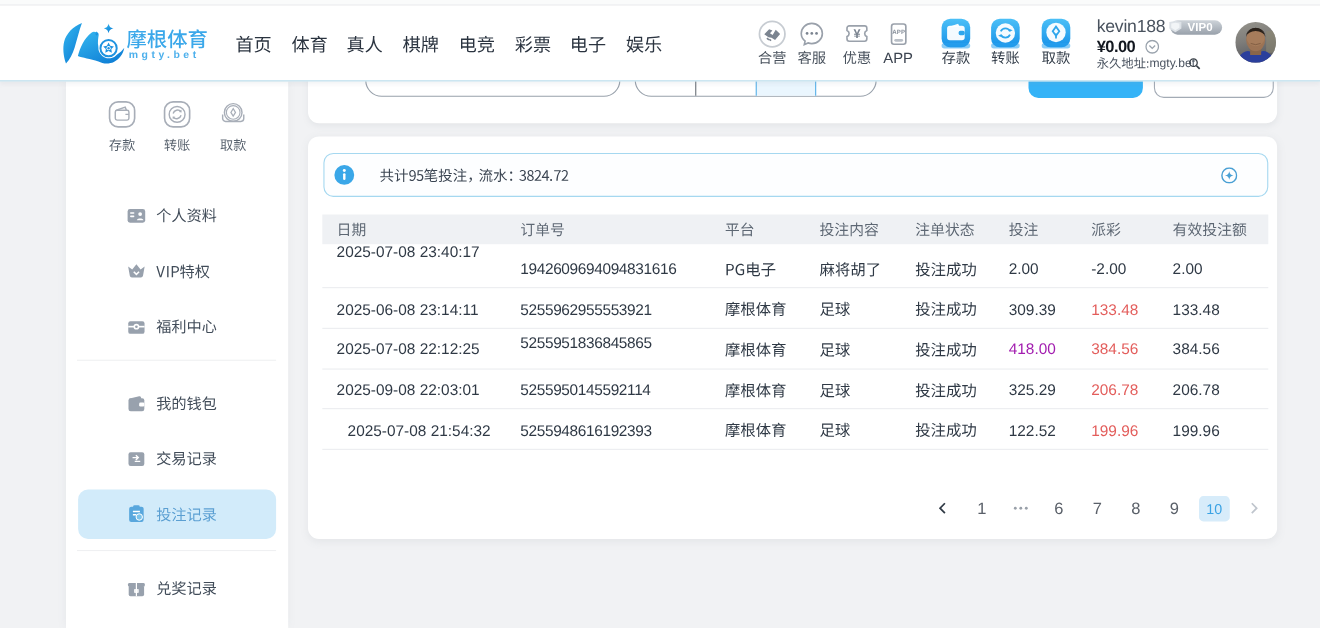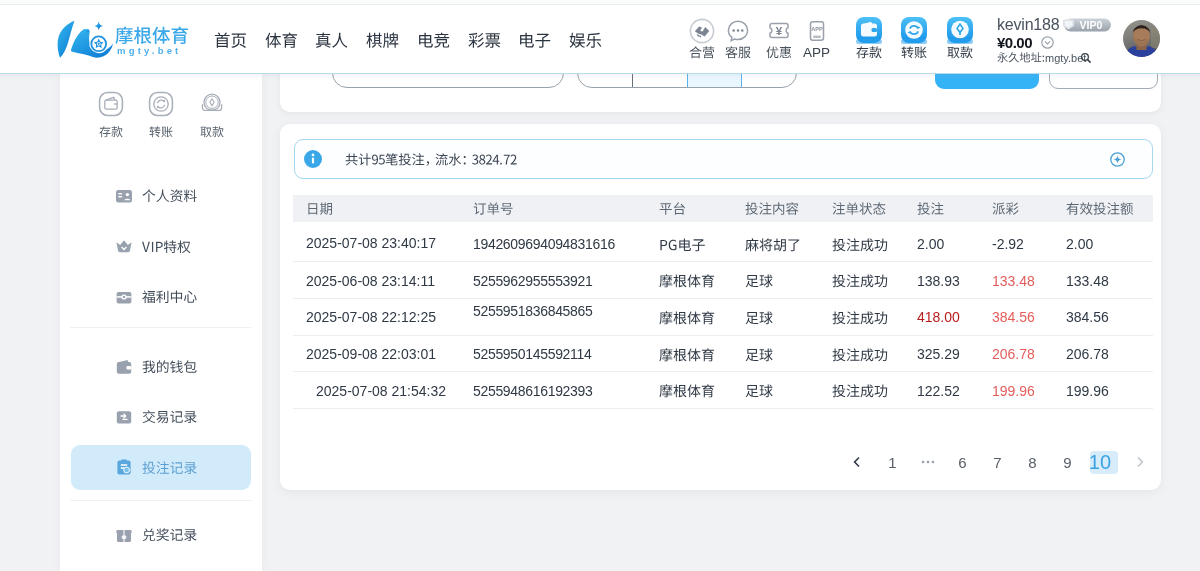--- a/index.html
+++ b/index.html
@@ -241,21 +241,21 @@
     </svg></div>
 <div style="position:absolute;left:1066px;top:200.9px;width:67.5px;height:18.2px;line-height:0;"><svg width="67.5" height="18.2" viewBox="0 0 67.5 18.2">
       <g fill="#5d6773" transform="translate(0 12.69) scale(0.0135 -0.0135)">
         <path transform="translate(0.0 0)" d="M391 840C379 797 365 753 347 710H63V640H316C252 508 160 386 40 304C54 290 78 263 88 246C151 291 207 345 255 406V-79H329V119H748V15C748 0 743 -6 726 -6C707 -7 646 -8 580 -5C590 -26 601 -57 605 -77C691 -77 746 -77 779 -66C812 -53 822 -30 822 14V524H336C359 562 379 600 397 640H939V710H427C442 747 455 785 467 822ZM329 289H748V184H329ZM329 353V456H748V353Z"></path>
         <path transform="translate(1000.0 0)" d="M169 600C137 523 87 441 35 384C50 374 77 350 88 339C140 399 197 494 234 581ZM334 573C379 519 426 445 445 396L505 431C485 479 436 551 390 603ZM201 816C230 779 259 729 273 694H58V626H513V694H286L341 719C327 753 295 804 263 841ZM138 360C178 321 220 276 259 230C203 133 129 55 38 -1C54 -13 81 -41 91 -55C176 3 248 79 306 173C349 118 386 65 408 23L468 70C441 118 395 179 344 240C372 296 396 358 415 424L344 437C331 387 314 341 294 297C261 333 226 369 194 400ZM657 588H824C804 454 774 340 726 246C685 328 654 420 633 518ZM645 841C616 663 566 492 484 383C500 370 525 341 535 326C555 354 573 385 590 419C615 330 646 248 684 176C625 89 546 22 440 -27C456 -40 482 -69 492 -83C588 -33 664 30 723 109C775 30 838 -35 914 -79C926 -60 950 -33 967 -19C886 23 820 90 766 174C831 284 871 420 897 588H954V658H677C692 713 704 771 715 830Z"></path>
         <path transform="translate(2000.0 0)" d="M183 840V638H46V568H183V351C127 335 76 321 34 311L56 238L183 276V15C183 1 177 -3 163 -4C151 -4 107 -5 60 -3C70 -22 80 -53 83 -72C152 -72 193 -71 220 -59C246 -47 256 -27 256 15V298L360 329L350 398L256 371V568H381V638H256V840ZM473 804V694C473 622 456 540 343 478C357 467 384 438 393 423C517 493 544 601 544 692V734H719V574C719 497 734 469 804 469C818 469 873 469 889 469C909 469 931 470 944 474C941 491 939 520 937 539C924 536 902 534 887 534C873 534 823 534 810 534C794 534 791 544 791 572V804ZM787 328C751 252 696 188 631 136C566 189 514 254 478 328ZM376 398V328H418L404 323C444 233 500 156 569 93C487 42 393 7 296 -13C311 -30 328 -61 334 -82C439 -56 541 -15 629 44C709 -13 803 -56 911 -81C921 -61 942 -29 959 -12C858 8 769 43 693 92C779 164 848 259 889 380L840 401L826 398Z"></path>
         <path transform="translate(3000.0 0)" d="M94 774C159 743 242 695 284 662L327 724C284 755 200 800 136 828ZM42 497C105 467 187 420 227 388L269 451C227 482 144 526 83 553ZM71 -18 134 -69C194 24 263 150 316 255L262 305C204 191 125 59 71 -18ZM548 819C582 767 617 697 631 653L704 682C689 726 651 793 616 844ZM334 649V578H597V352H372V281H597V23H302V-49H962V23H675V281H902V352H675V578H938V649Z"></path>
         <path transform="translate(4000.0 0)" d="M693 493C689 183 676 46 458 -31C471 -43 489 -67 496 -84C732 2 754 161 759 493ZM738 84C804 36 888 -33 930 -77L972 -24C930 17 843 84 778 130ZM531 610V138H595V549H850V140H916V610H728C741 641 755 678 768 714H953V780H515V714H700C690 680 675 641 663 610ZM214 821C227 798 242 770 254 744H61V593H127V682H429V593H497V744H333C319 773 299 809 282 837ZM126 233V-73H194V-40H369V-71H439V233ZM194 21V172H369V21ZM149 416 224 376C168 337 104 305 39 284C50 270 64 236 70 217C146 246 221 287 288 341C351 305 412 268 450 241L501 293C462 319 402 354 339 387C388 436 430 492 459 555L418 582L403 579H250C262 598 272 618 281 637L213 649C184 582 126 502 40 444C54 434 75 412 84 397C135 433 177 476 210 520H364C342 483 312 450 278 419L197 461Z"></path>
       </g>
     </svg></div>
-<div style="position:absolute;left:306px;top:234px;width:170px;height:19px;font-size:14px;line-height:19px;color:#2f3945">2025-07-08 23:40:17</div>
+<div style="position:absolute;left:306px;top:220px;width:170px;height:19px;font-size:14px;line-height:19px;color:#2f3945">2025-07-08 23:40:17</div>
 <div style="position:absolute;left:473px;top:235.0px;width:180px;height:19px;font-size:14px;letter-spacing:-0.32px;line-height:19px;color:#2f3945">1942609694094831616</div>
 <div style="position:absolute;left:659px;top:236.6px;width:46.5px;height:18.9px;line-height:0;"><svg width="46.5" height="18.9" viewBox="0 0 46.5 18.9">
       <g fill="#2f3945" transform="translate(0 13.16) scale(0.014 -0.014)">
         <path transform="translate(0.0 0)" d="M101 0H193V292H314C475 292 584 363 584 518C584 678 474 733 310 733H101ZM193 367V658H298C427 658 492 625 492 518C492 413 431 367 302 367Z"></path>
         <path transform="translate(633.0 0)" d="M389 -13C487 -13 568 23 615 72V380H374V303H530V111C501 84 450 68 398 68C241 68 153 184 153 369C153 552 249 665 397 665C470 665 518 634 555 596L605 656C563 700 496 746 394 746C200 746 58 603 58 366C58 128 196 -13 389 -13Z"></path>
         <path transform="translate(1322.0 0)" d="M452 408V264H204V408ZM531 408H788V264H531ZM452 478H204V621H452ZM531 478V621H788V478ZM126 695V129H204V191H452V85C452 -32 485 -63 597 -63C622 -63 791 -63 818 -63C925 -63 949 -10 962 142C939 148 907 162 887 176C880 46 870 13 814 13C778 13 632 13 602 13C542 13 531 25 531 83V191H865V695H531V838H452V695Z"></path>
         <path transform="translate(2322.0 0)" d="M465 540V395H51V320H465V20C465 2 458 -3 438 -4C416 -5 342 -6 261 -2C273 -24 287 -58 293 -80C389 -80 454 -78 491 -66C530 -54 543 -31 543 19V320H953V395H543V501C657 560 786 650 873 734L816 777L799 772H151V698H716C645 640 548 579 465 540Z"></path>
       </g>
     </svg></div>
 <div style="position:absolute;left:745px;top:236.6px;width:56.0px;height:18.9px;line-height:0;"><svg width="56.0" height="18.9" viewBox="0 0 56.0 18.9">
@@ -268,21 +268,21 @@
     </svg></div>
 <div style="position:absolute;left:832px;top:236.6px;width:56.0px;height:18.9px;line-height:0;"><svg width="56.0" height="18.9" viewBox="0 0 56.0 18.9">
       <g fill="#2f3945" transform="translate(0 13.16) scale(0.014 -0.014)">
         <path transform="translate(0.0 0)" d="M183 840V638H46V568H183V351C127 335 76 321 34 311L56 238L183 276V15C183 1 177 -3 163 -4C151 -4 107 -5 60 -3C70 -22 80 -53 83 -72C152 -72 193 -71 220 -59C246 -47 256 -27 256 15V298L360 329L350 398L256 371V568H381V638H256V840ZM473 804V694C473 622 456 540 343 478C357 467 384 438 393 423C517 493 544 601 544 692V734H719V574C719 497 734 469 804 469C818 469 873 469 889 469C909 469 931 470 944 474C941 491 939 520 937 539C924 536 902 534 887 534C873 534 823 534 810 534C794 534 791 544 791 572V804ZM787 328C751 252 696 188 631 136C566 189 514 254 478 328ZM376 398V328H418L404 323C444 233 500 156 569 93C487 42 393 7 296 -13C311 -30 328 -61 334 -82C439 -56 541 -15 629 44C709 -13 803 -56 911 -81C921 -61 942 -29 959 -12C858 8 769 43 693 92C779 164 848 259 889 380L840 401L826 398Z"></path>
         <path transform="translate(1000.0 0)" d="M94 774C159 743 242 695 284 662L327 724C284 755 200 800 136 828ZM42 497C105 467 187 420 227 388L269 451C227 482 144 526 83 553ZM71 -18 134 -69C194 24 263 150 316 255L262 305C204 191 125 59 71 -18ZM548 819C582 767 617 697 631 653L704 682C689 726 651 793 616 844ZM334 649V578H597V352H372V281H597V23H302V-49H962V23H675V281H902V352H675V578H938V649Z"></path>
         <path transform="translate(2000.0 0)" d="M544 839C544 782 546 725 549 670H128V389C128 259 119 86 36 -37C54 -46 86 -72 99 -87C191 45 206 247 206 388V395H389C385 223 380 159 367 144C359 135 350 133 335 133C318 133 275 133 229 138C241 119 249 89 250 68C299 65 345 65 371 67C398 70 415 77 431 96C452 123 457 208 462 433C462 443 463 465 463 465H206V597H554C566 435 590 287 628 172C562 96 485 34 396 -13C412 -28 439 -59 451 -75C528 -29 597 26 658 92C704 -11 764 -73 841 -73C918 -73 946 -23 959 148C939 155 911 172 894 189C888 56 876 4 847 4C796 4 751 61 714 159C788 255 847 369 890 500L815 519C783 418 740 327 686 247C660 344 641 463 630 597H951V670H626C623 725 622 781 622 839ZM671 790C735 757 812 706 850 670L897 722C858 756 779 805 716 836Z"></path>
         <path transform="translate(3000.0 0)" d="M38 182 56 105C163 134 307 175 443 214L434 285L273 242V650H419V722H51V650H199V222C138 206 82 192 38 182ZM597 824C597 751 596 680 594 611H426V539H591C576 295 521 93 307 -22C326 -36 351 -62 361 -81C590 47 649 273 665 539H865C851 183 834 47 805 16C794 3 784 0 763 0C741 0 685 1 623 6C637 -14 645 -46 647 -68C704 -71 762 -72 794 -69C828 -66 850 -58 872 -30C910 16 924 160 940 574C940 584 940 611 940 611H669C671 680 672 751 672 824Z"></path>
       </g>
     </svg></div>
 <div style="position:absolute;left:917px;top:235.0px;width:70px;height:19px;font-size:14px;line-height:19px;color:#2f3945">2.00</div>
-<div style="position:absolute;left:992px;top:235.0px;width:70px;height:19px;font-size:14px;line-height:19px;color:#2f3945">-2.92</div>
+<div style="position:absolute;left:992px;top:235.0px;width:70px;height:19px;font-size:14px;line-height:19px;color:#2f3945">-2.00</div>
 <div style="position:absolute;left:1066px;top:235.0px;width:80px;height:19px;font-size:14px;line-height:19px;color:#2f3945">2.00</div>
 <div style="position:absolute;left:306px;top:271.8px;width:170px;height:19px;font-size:14px;line-height:19px;color:#2f3945">2025-06-08 23:14:11</div>
 <div style="position:absolute;left:473px;top:271.8px;width:180px;height:19px;font-size:14px;letter-spacing:-0.32px;line-height:19px;color:#2f3945">5255962955553921</div>
 <div style="position:absolute;left:659px;top:273.4px;width:56.0px;height:18.9px;line-height:0;"><svg width="56.0" height="18.9" viewBox="0 0 56.0 18.9">
       <g fill="#2f3945" transform="translate(0 13.16) scale(0.014 -0.014)">
         <path transform="translate(0.0 0)" d="M810 388C689 363 455 347 265 342C271 330 278 309 279 295C362 296 452 300 539 306V244H249V192H539V125H196V71H539V-4C539 -18 534 -22 517 -24C500 -24 436 -24 372 -22C381 -40 391 -64 395 -81C482 -81 536 -81 569 -72C603 -63 613 -46 613 -5V71H953V125H613V192H907V244H613V311C705 319 791 330 858 345ZM368 683V618H221V566H352C313 514 253 464 198 438C210 428 228 409 237 395C282 420 330 463 368 510V382H426V511C460 485 501 453 518 437L557 479C537 494 457 543 426 560V566H565V618H426V683ZM728 683V618H591V566H708C670 516 612 468 558 443C571 433 588 414 597 401C642 425 690 467 728 514V391H787V517C826 470 877 424 920 398C930 412 948 432 962 442C910 468 850 517 810 566H939V618H787V683ZM478 831C488 810 499 785 507 761H106V448C106 303 100 105 30 -37C47 -45 77 -68 89 -83C165 70 176 295 176 448V700H951V761H591C581 788 566 821 552 848Z"></path>
         <path transform="translate(1000.0 0)" d="M203 840V647H50V577H196C164 440 100 281 35 197C48 179 67 146 75 124C122 190 168 298 203 411V-79H272V437C299 387 330 328 344 296L390 350C373 379 297 495 272 529V577H391V647H272V840ZM804 546V422H504V546ZM804 609H504V730H804ZM433 -80C452 -68 483 -57 690 0C688 15 686 45 687 65L504 22V356H603C655 155 752 2 913 -73C925 -52 948 -23 965 -8C881 25 814 81 763 153C818 185 885 229 935 271L885 324C846 288 782 240 729 207C704 252 684 302 668 356H877V796H430V44C430 5 415 -9 401 -16C412 -31 428 -63 433 -80Z"></path>
         <path transform="translate(2000.0 0)" d="M251 836C201 685 119 535 30 437C45 420 67 380 74 363C104 397 133 436 160 479V-78H232V605C266 673 296 745 321 816ZM416 175V106H581V-74H654V106H815V175H654V521C716 347 812 179 916 84C930 104 955 130 973 143C865 230 761 398 702 566H954V638H654V837H581V638H298V566H536C474 396 369 226 259 138C276 125 301 99 313 81C419 177 517 342 581 518V175Z"></path>
         <path transform="translate(3000.0 0)" d="M733 361V283H274V361ZM199 424V-81H274V93H733V5C733 -12 727 -18 706 -18C687 -20 612 -20 538 -17C548 -35 560 -62 564 -80C662 -80 724 -80 760 -70C796 -60 808 -40 808 4V424ZM274 227H733V148H274ZM431 826C447 800 464 768 479 740H62V673H327C276 626 225 588 206 576C180 558 159 547 140 544C148 523 161 484 165 467C198 480 249 482 760 512C790 485 816 461 835 441L896 486C844 535 747 614 671 673H941V740H568C551 772 526 815 506 847ZM599 647 692 570 286 551C337 585 390 628 439 673H640Z"></path>
       </g>
@@ -294,21 +294,21 @@
       </g>
     </svg></div>
 <div style="position:absolute;left:832px;top:273.4px;width:56.0px;height:18.9px;line-height:0;"><svg width="56.0" height="18.9" viewBox="0 0 56.0 18.9">
       <g fill="#2f3945" transform="translate(0 13.16) scale(0.014 -0.014)">
         <path transform="translate(0.0 0)" d="M183 840V638H46V568H183V351C127 335 76 321 34 311L56 238L183 276V15C183 1 177 -3 163 -4C151 -4 107 -5 60 -3C70 -22 80 -53 83 -72C152 -72 193 -71 220 -59C246 -47 256 -27 256 15V298L360 329L350 398L256 371V568H381V638H256V840ZM473 804V694C473 622 456 540 343 478C357 467 384 438 393 423C517 493 544 601 544 692V734H719V574C719 497 734 469 804 469C818 469 873 469 889 469C909 469 931 470 944 474C941 491 939 520 937 539C924 536 902 534 887 534C873 534 823 534 810 534C794 534 791 544 791 572V804ZM787 328C751 252 696 188 631 136C566 189 514 254 478 328ZM376 398V328H418L404 323C444 233 500 156 569 93C487 42 393 7 296 -13C311 -30 328 -61 334 -82C439 -56 541 -15 629 44C709 -13 803 -56 911 -81C921 -61 942 -29 959 -12C858 8 769 43 693 92C779 164 848 259 889 380L840 401L826 398Z"></path>
         <path transform="translate(1000.0 0)" d="M94 774C159 743 242 695 284 662L327 724C284 755 200 800 136 828ZM42 497C105 467 187 420 227 388L269 451C227 482 144 526 83 553ZM71 -18 134 -69C194 24 263 150 316 255L262 305C204 191 125 59 71 -18ZM548 819C582 767 617 697 631 653L704 682C689 726 651 793 616 844ZM334 649V578H597V352H372V281H597V23H302V-49H962V23H675V281H902V352H675V578H938V649Z"></path>
         <path transform="translate(2000.0 0)" d="M544 839C544 782 546 725 549 670H128V389C128 259 119 86 36 -37C54 -46 86 -72 99 -87C191 45 206 247 206 388V395H389C385 223 380 159 367 144C359 135 350 133 335 133C318 133 275 133 229 138C241 119 249 89 250 68C299 65 345 65 371 67C398 70 415 77 431 96C452 123 457 208 462 433C462 443 463 465 463 465H206V597H554C566 435 590 287 628 172C562 96 485 34 396 -13C412 -28 439 -59 451 -75C528 -29 597 26 658 92C704 -11 764 -73 841 -73C918 -73 946 -23 959 148C939 155 911 172 894 189C888 56 876 4 847 4C796 4 751 61 714 159C788 255 847 369 890 500L815 519C783 418 740 327 686 247C660 344 641 463 630 597H951V670H626C623 725 622 781 622 839ZM671 790C735 757 812 706 850 670L897 722C858 756 779 805 716 836Z"></path>
         <path transform="translate(3000.0 0)" d="M38 182 56 105C163 134 307 175 443 214L434 285L273 242V650H419V722H51V650H199V222C138 206 82 192 38 182ZM597 824C597 751 596 680 594 611H426V539H591C576 295 521 93 307 -22C326 -36 351 -62 361 -81C590 47 649 273 665 539H865C851 183 834 47 805 16C794 3 784 0 763 0C741 0 685 1 623 6C637 -14 645 -46 647 -68C704 -71 762 -72 794 -69C828 -66 850 -58 872 -30C910 16 924 160 940 574C940 584 940 611 940 611H669C671 680 672 751 672 824Z"></path>
       </g>
     </svg></div>
-<div style="position:absolute;left:917px;top:271.8px;width:70px;height:19px;font-size:14px;line-height:19px;color:#2f3945">138.93</div>
+<div style="position:absolute;left:917px;top:271.8px;width:70px;height:19px;font-size:14px;line-height:19px;color:#2f3945">309.39</div>
 <div style="position:absolute;left:992px;top:271.8px;width:70px;height:19px;font-size:14px;line-height:19px;color:#e35d5b">133.48</div>
 <div style="position:absolute;left:1066px;top:271.8px;width:80px;height:19px;font-size:14px;line-height:19px;color:#2f3945">133.48</div>
 <div style="position:absolute;left:306px;top:308.4px;width:170px;height:19px;font-size:14px;line-height:19px;color:#2f3945">2025-07-08 22:12:25</div>
 <div style="position:absolute;left:473px;top:302px;width:180px;height:19px;font-size:14px;letter-spacing:-0.32px;line-height:19px;color:#2f3945">5255951836845865</div>
 <div style="position:absolute;left:659px;top:310.0px;width:56.0px;height:18.9px;line-height:0;"><svg width="56.0" height="18.9" viewBox="0 0 56.0 18.9">
       <g fill="#2f3945" transform="translate(0 13.16) scale(0.014 -0.014)">
         <path transform="translate(0.0 0)" d="M810 388C689 363 455 347 265 342C271 330 278 309 279 295C362 296 452 300 539 306V244H249V192H539V125H196V71H539V-4C539 -18 534 -22 517 -24C500 -24 436 -24 372 -22C381 -40 391 -64 395 -81C482 -81 536 -81 569 -72C603 -63 613 -46 613 -5V71H953V125H613V192H907V244H613V311C705 319 791 330 858 345ZM368 683V618H221V566H352C313 514 253 464 198 438C210 428 228 409 237 395C282 420 330 463 368 510V382H426V511C460 485 501 453 518 437L557 479C537 494 457 543 426 560V566H565V618H426V683ZM728 683V618H591V566H708C670 516 612 468 558 443C571 433 588 414 597 401C642 425 690 467 728 514V391H787V517C826 470 877 424 920 398C930 412 948 432 962 442C910 468 850 517 810 566H939V618H787V683ZM478 831C488 810 499 785 507 761H106V448C106 303 100 105 30 -37C47 -45 77 -68 89 -83C165 70 176 295 176 448V700H951V761H591C581 788 566 821 552 848Z"></path>
         <path transform="translate(1000.0 0)" d="M203 840V647H50V577H196C164 440 100 281 35 197C48 179 67 146 75 124C122 190 168 298 203 411V-79H272V437C299 387 330 328 344 296L390 350C373 379 297 495 272 529V577H391V647H272V840ZM804 546V422H504V546ZM804 609H504V730H804ZM433 -80C452 -68 483 -57 690 0C688 15 686 45 687 65L504 22V356H603C655 155 752 2 913 -73C925 -52 948 -23 965 -8C881 25 814 81 763 153C818 185 885 229 935 271L885 324C846 288 782 240 729 207C704 252 684 302 668 356H877V796H430V44C430 5 415 -9 401 -16C412 -31 428 -63 433 -80Z"></path>
         <path transform="translate(2000.0 0)" d="M251 836C201 685 119 535 30 437C45 420 67 380 74 363C104 397 133 436 160 479V-78H232V605C266 673 296 745 321 816ZM416 175V106H581V-74H654V106H815V175H654V521C716 347 812 179 916 84C930 104 955 130 973 143C865 230 761 398 702 566H954V638H654V837H581V638H298V566H536C474 396 369 226 259 138C276 125 301 99 313 81C419 177 517 342 581 518V175Z"></path>
         <path transform="translate(3000.0 0)" d="M733 361V283H274V361ZM199 424V-81H274V93H733V5C733 -12 727 -18 706 -18C687 -20 612 -20 538 -17C548 -35 560 -62 564 -80C662 -80 724 -80 760 -70C796 -60 808 -40 808 4V424ZM274 227H733V148H274ZM431 826C447 800 464 768 479 740H62V673H327C276 626 225 588 206 576C180 558 159 547 140 544C148 523 161 484 165 467C198 480 249 482 760 512C790 485 816 461 835 441L896 486C844 535 747 614 671 673H941V740H568C551 772 526 815 506 847ZM599 647 692 570 286 551C337 585 390 628 439 673H640Z"></path>
@@ -321,21 +321,21 @@
       </g>
     </svg></div>
 <div style="position:absolute;left:832px;top:310.0px;width:56.0px;height:18.9px;line-height:0;"><svg width="56.0" height="18.9" viewBox="0 0 56.0 18.9">
       <g fill="#2f3945" transform="translate(0 13.16) scale(0.014 -0.014)">
         <path transform="translate(0.0 0)" d="M183 840V638H46V568H183V351C127 335 76 321 34 311L56 238L183 276V15C183 1 177 -3 163 -4C151 -4 107 -5 60 -3C70 -22 80 -53 83 -72C152 -72 193 -71 220 -59C246 -47 256 -27 256 15V298L360 329L350 398L256 371V568H381V638H256V840ZM473 804V694C473 622 456 540 343 478C357 467 384 438 393 423C517 493 544 601 544 692V734H719V574C719 497 734 469 804 469C818 469 873 469 889 469C909 469 931 470 944 474C941 491 939 520 937 539C924 536 902 534 887 534C873 534 823 534 810 534C794 534 791 544 791 572V804ZM787 328C751 252 696 188 631 136C566 189 514 254 478 328ZM376 398V328H418L404 323C444 233 500 156 569 93C487 42 393 7 296 -13C311 -30 328 -61 334 -82C439 -56 541 -15 629 44C709 -13 803 -56 911 -81C921 -61 942 -29 959 -12C858 8 769 43 693 92C779 164 848 259 889 380L840 401L826 398Z"></path>
         <path transform="translate(1000.0 0)" d="M94 774C159 743 242 695 284 662L327 724C284 755 200 800 136 828ZM42 497C105 467 187 420 227 388L269 451C227 482 144 526 83 553ZM71 -18 134 -69C194 24 263 150 316 255L262 305C204 191 125 59 71 -18ZM548 819C582 767 617 697 631 653L704 682C689 726 651 793 616 844ZM334 649V578H597V352H372V281H597V23H302V-49H962V23H675V281H902V352H675V578H938V649Z"></path>
         <path transform="translate(2000.0 0)" d="M544 839C544 782 546 725 549 670H128V389C128 259 119 86 36 -37C54 -46 86 -72 99 -87C191 45 206 247 206 388V395H389C385 223 380 159 367 144C359 135 350 133 335 133C318 133 275 133 229 138C241 119 249 89 250 68C299 65 345 65 371 67C398 70 415 77 431 96C452 123 457 208 462 433C462 443 463 465 463 465H206V597H554C566 435 590 287 628 172C562 96 485 34 396 -13C412 -28 439 -59 451 -75C528 -29 597 26 658 92C704 -11 764 -73 841 -73C918 -73 946 -23 959 148C939 155 911 172 894 189C888 56 876 4 847 4C796 4 751 61 714 159C788 255 847 369 890 500L815 519C783 418 740 327 686 247C660 344 641 463 630 597H951V670H626C623 725 622 781 622 839ZM671 790C735 757 812 706 850 670L897 722C858 756 779 805 716 836Z"></path>
         <path transform="translate(3000.0 0)" d="M38 182 56 105C163 134 307 175 443 214L434 285L273 242V650H419V722H51V650H199V222C138 206 82 192 38 182ZM597 824C597 751 596 680 594 611H426V539H591C576 295 521 93 307 -22C326 -36 351 -62 361 -81C590 47 649 273 665 539H865C851 183 834 47 805 16C794 3 784 0 763 0C741 0 685 1 623 6C637 -14 645 -46 647 -68C704 -71 762 -72 794 -69C828 -66 850 -58 872 -30C910 16 924 160 940 574C940 584 940 611 940 611H669C671 680 672 751 672 824Z"></path>
       </g>
     </svg></div>
-<div style="position:absolute;left:917px;top:308.4px;width:70px;height:19px;font-size:14px;line-height:19px;color:#b91c1c">418.00</div>
+<div style="position:absolute;left:917px;top:308.4px;width:70px;height:19px;font-size:14px;line-height:19px;color:#a21caf">418.00</div>
 <div style="position:absolute;left:992px;top:308.4px;width:70px;height:19px;font-size:14px;line-height:19px;color:#e35d5b">384.56</div>
 <div style="position:absolute;left:1066px;top:308.4px;width:80px;height:19px;font-size:14px;line-height:19px;color:#2f3945">384.56</div>
 <div style="position:absolute;left:306px;top:345.0px;width:170px;height:19px;font-size:14px;line-height:19px;color:#2f3945">2025-09-08 22:03:01</div>
 <div style="position:absolute;left:473px;top:345.0px;width:180px;height:19px;font-size:14px;letter-spacing:-0.32px;line-height:19px;color:#2f3945">5255950145592114</div>
 <div style="position:absolute;left:659px;top:346.6px;width:56.0px;height:18.9px;line-height:0;"><svg width="56.0" height="18.9" viewBox="0 0 56.0 18.9">
       <g fill="#2f3945" transform="translate(0 13.16) scale(0.014 -0.014)">
         <path transform="translate(0.0 0)" d="M810 388C689 363 455 347 265 342C271 330 278 309 279 295C362 296 452 300 539 306V244H249V192H539V125H196V71H539V-4C539 -18 534 -22 517 -24C500 -24 436 -24 372 -22C381 -40 391 -64 395 -81C482 -81 536 -81 569 -72C603 -63 613 -46 613 -5V71H953V125H613V192H907V244H613V311C705 319 791 330 858 345ZM368 683V618H221V566H352C313 514 253 464 198 438C210 428 228 409 237 395C282 420 330 463 368 510V382H426V511C460 485 501 453 518 437L557 479C537 494 457 543 426 560V566H565V618H426V683ZM728 683V618H591V566H708C670 516 612 468 558 443C571 433 588 414 597 401C642 425 690 467 728 514V391H787V517C826 470 877 424 920 398C930 412 948 432 962 442C910 468 850 517 810 566H939V618H787V683ZM478 831C488 810 499 785 507 761H106V448C106 303 100 105 30 -37C47 -45 77 -68 89 -83C165 70 176 295 176 448V700H951V761H591C581 788 566 821 552 848Z"></path>
         <path transform="translate(1000.0 0)" d="M203 840V647H50V577H196C164 440 100 281 35 197C48 179 67 146 75 124C122 190 168 298 203 411V-79H272V437C299 387 330 328 344 296L390 350C373 379 297 495 272 529V577H391V647H272V840ZM804 546V422H504V546ZM804 609H504V730H804ZM433 -80C452 -68 483 -57 690 0C688 15 686 45 687 65L504 22V356H603C655 155 752 2 913 -73C925 -52 948 -23 965 -8C881 25 814 81 763 153C818 185 885 229 935 271L885 324C846 288 782 240 729 207C704 252 684 302 668 356H877V796H430V44C430 5 415 -9 401 -16C412 -31 428 -63 433 -80Z"></path>
         <path transform="translate(2000.0 0)" d="M251 836C201 685 119 535 30 437C45 420 67 380 74 363C104 397 133 436 160 479V-78H232V605C266 673 296 745 321 816ZM416 175V106H581V-74H654V106H815V175H654V521C716 347 812 179 916 84C930 104 955 130 973 143C865 230 761 398 702 566H954V638H654V837H581V638H298V566H536C474 396 369 226 259 138C276 125 301 99 313 81C419 177 517 342 581 518V175Z"></path>
         <path transform="translate(3000.0 0)" d="M733 361V283H274V361ZM199 424V-81H274V93H733V5C733 -12 727 -18 706 -18C687 -20 612 -20 538 -17C548 -35 560 -62 564 -80C662 -80 724 -80 760 -70C796 -60 808 -40 808 4V424ZM274 227H733V148H274ZM431 826C447 800 464 768 479 740H62V673H327C276 626 225 588 206 576C180 558 159 547 140 544C148 523 161 484 165 467C198 480 249 482 760 512C790 485 816 461 835 441L896 486C844 535 747 614 671 673H941V740H568C551 772 526 815 506 847ZM599 647 692 570 286 551C337 585 390 628 439 673H640Z"></path>
@@ -397,21 +397,21 @@
 <div style="position:absolute;left:877.5px;top:452px;width:30px;height:21px;text-align:center;font-size:15px;line-height:21px;color:#5a6069;">1</div>
 <svg style="position:absolute;left:921px;top:460px" width="14" height="4" viewBox="0 0 14 4">
     <circle cx="2" cy="2" r="1.3" fill="#99a0a9"></circle>
     <circle cx="7" cy="2" r="1.3" fill="#99a0a9"></circle>
     <circle cx="12" cy="2" r="1.3" fill="#99a0a9"></circle>
   </svg>
 <div style="position:absolute;left:947.5px;top:452px;width:30px;height:21px;text-align:center;font-size:15px;line-height:21px;color:#5a6069;">6</div>
 <div style="position:absolute;left:982.5px;top:452px;width:30px;height:21px;text-align:center;font-size:15px;line-height:21px;color:#5a6069;">7</div>
 <div style="position:absolute;left:1017.5px;top:452px;width:30px;height:21px;text-align:center;font-size:15px;line-height:21px;color:#5a6069;">8</div>
 <div style="position:absolute;left:1052.5px;top:452px;width:30px;height:21px;text-align:center;font-size:15px;line-height:21px;color:#5a6069;">9</div>
-<div style="position:absolute;left:1088.8px;top:452px;width:30px;height:21px;font-size:20px;line-height:21px;color:#3ba3e4;">10</div>
+<div style="position:absolute;left:1088.8px;top:452px;width:30px;height:21px;text-align:center;font-size:13px;line-height:21px;color:#3ba3e4;">10</div>
 <svg style="position:absolute;left:1135px;top:456px" width="10" height="12" viewBox="0 0 10 12">
     <path d="M3 1.5 L7.4 6 L3 10.5" fill="none" stroke="#bfc5cd" stroke-width="1.6"></path>
   </svg>
 <div style="position:absolute;left:0;top:0;width:1200px;height:74px;background:#fff;border-bottom:1.5px solid #b7dcec;box-shadow:0 2px 4px rgba(150,160,170,.12)"></div>
 <div style="position:absolute;left:0;top:0;width:1200px;height:5px;background:#fafbfb;border-bottom:1px solid #ebecee"></div>
 <svg style="position:absolute;left:54px;top:18px" width="61" height="42" viewBox="0 0 61 42">
 <defs>
       <linearGradient id="lg1" x1="0" y1="0" x2=".7" y2="1">
 <stop offset="0" stop-color="#35b8f0"></stop>
         <stop offset="1" stop-color="#1080d6"></stop>

